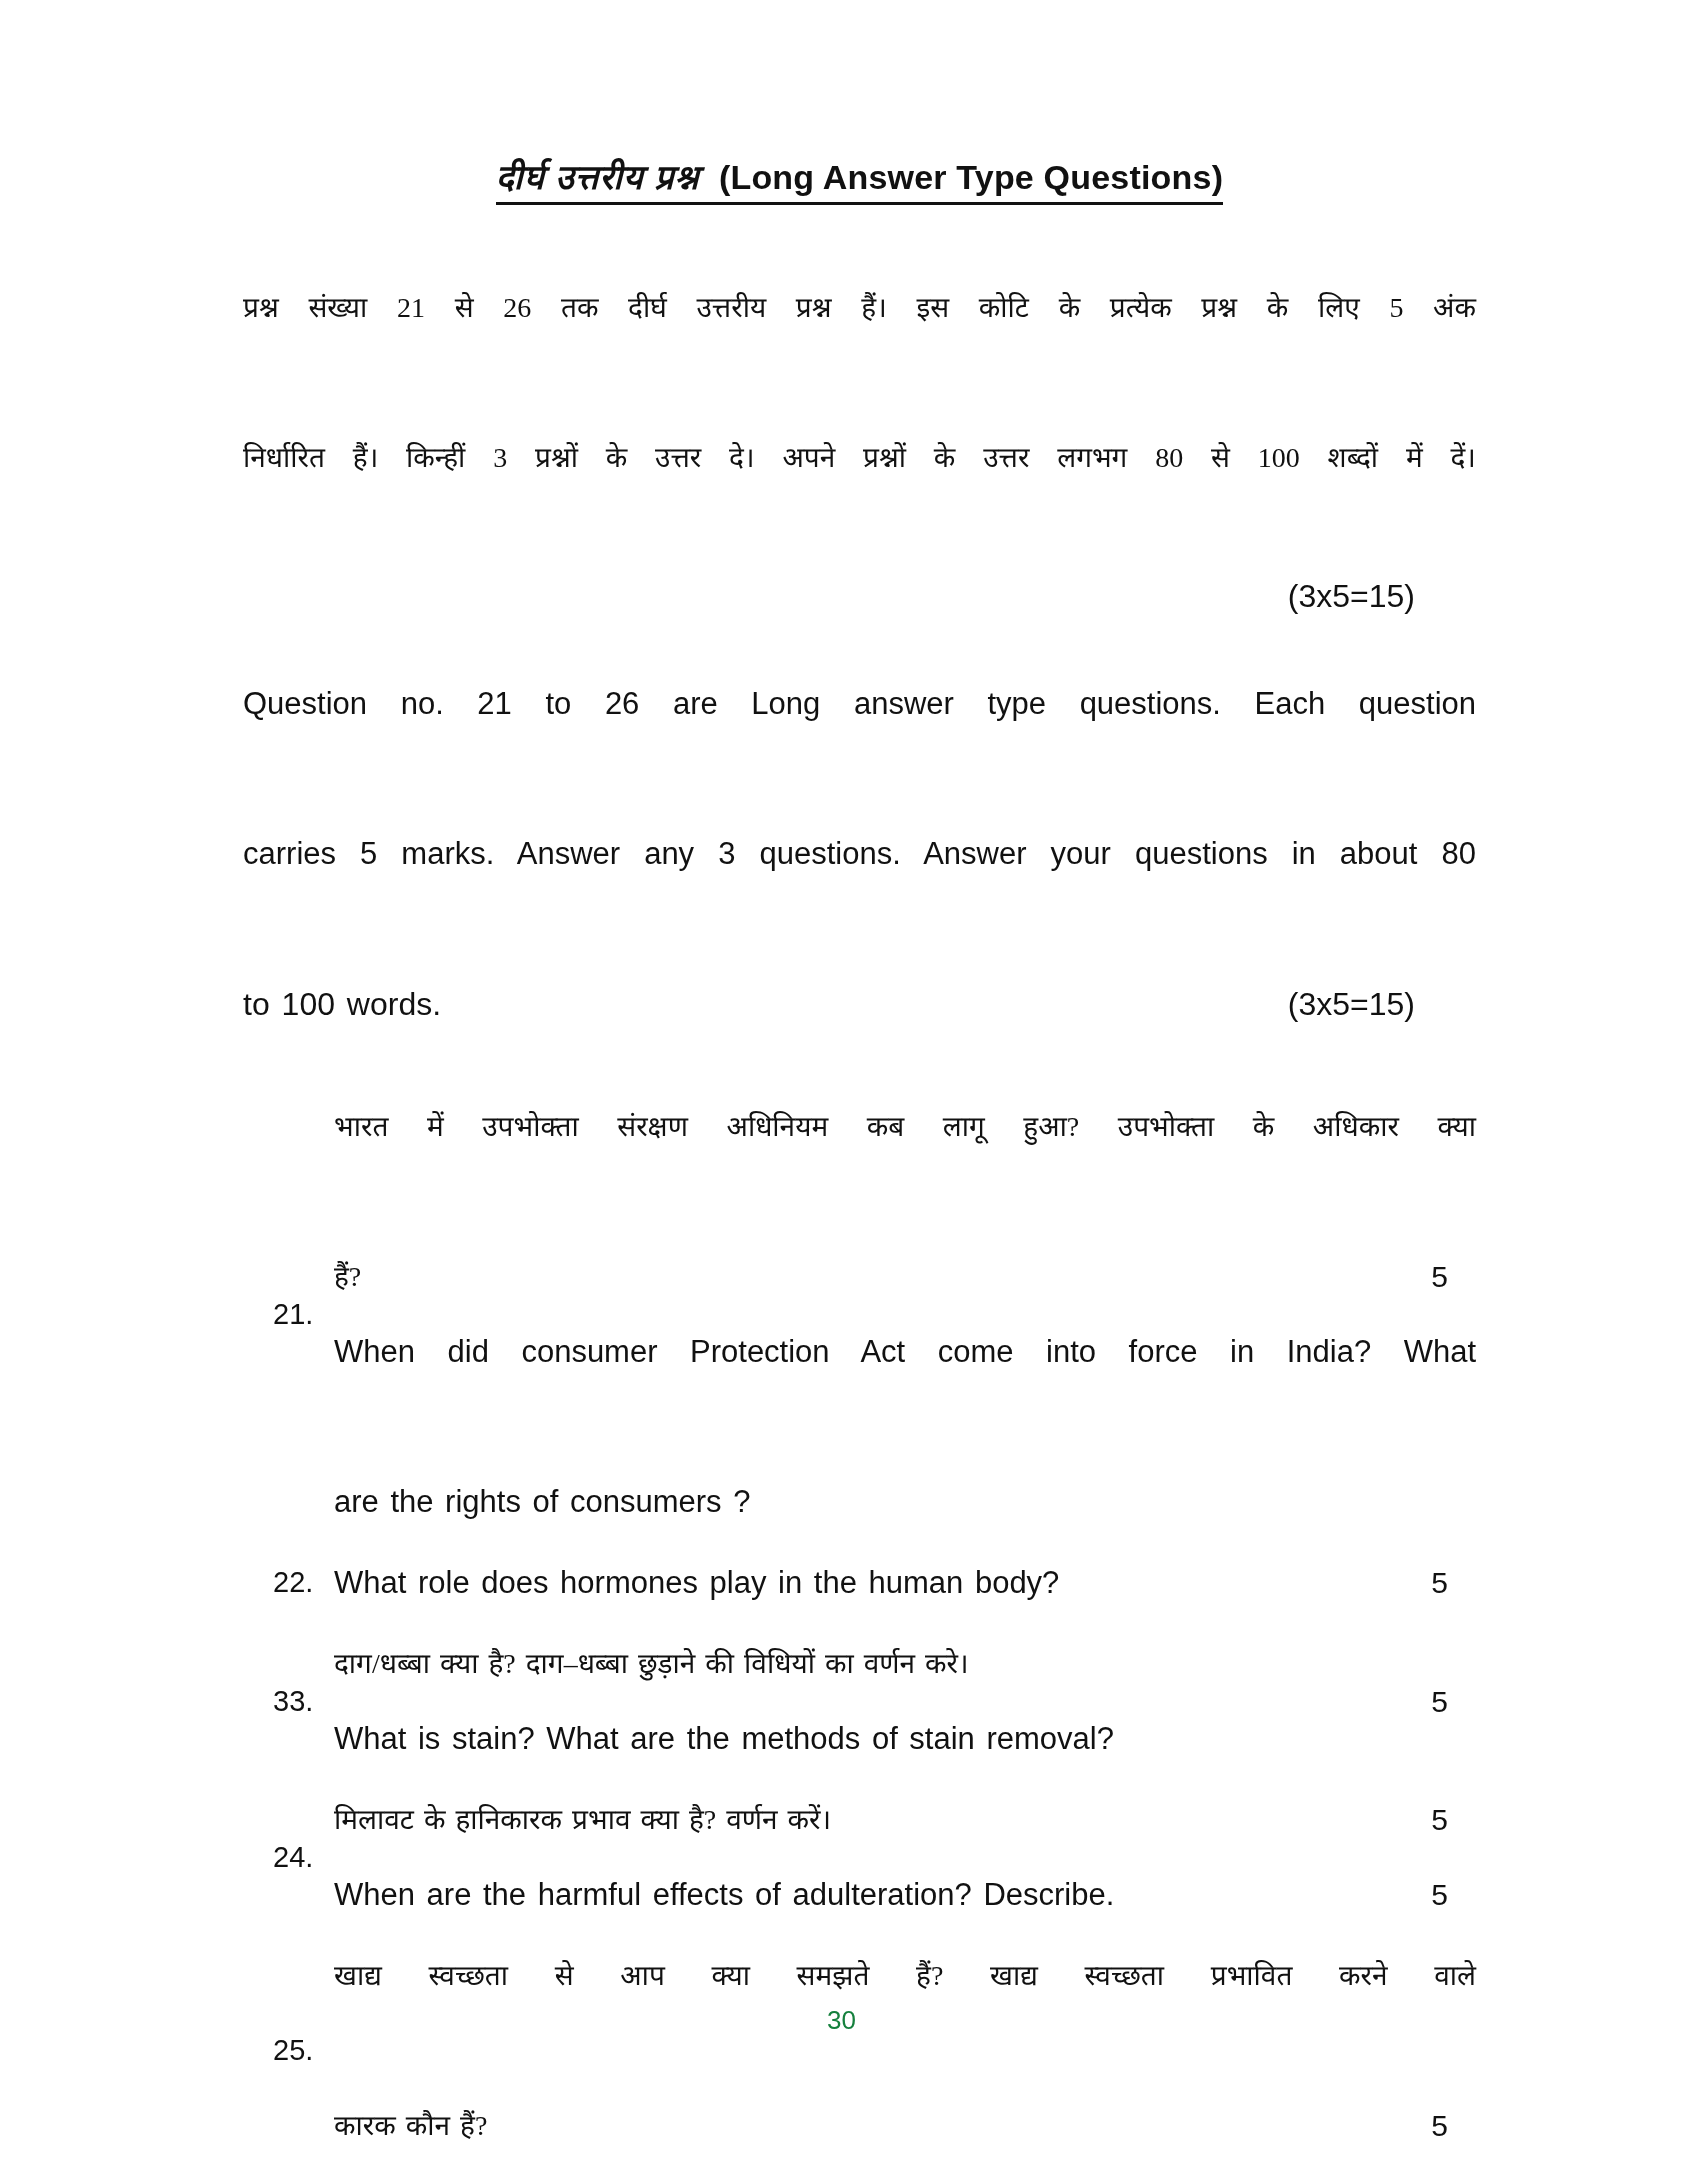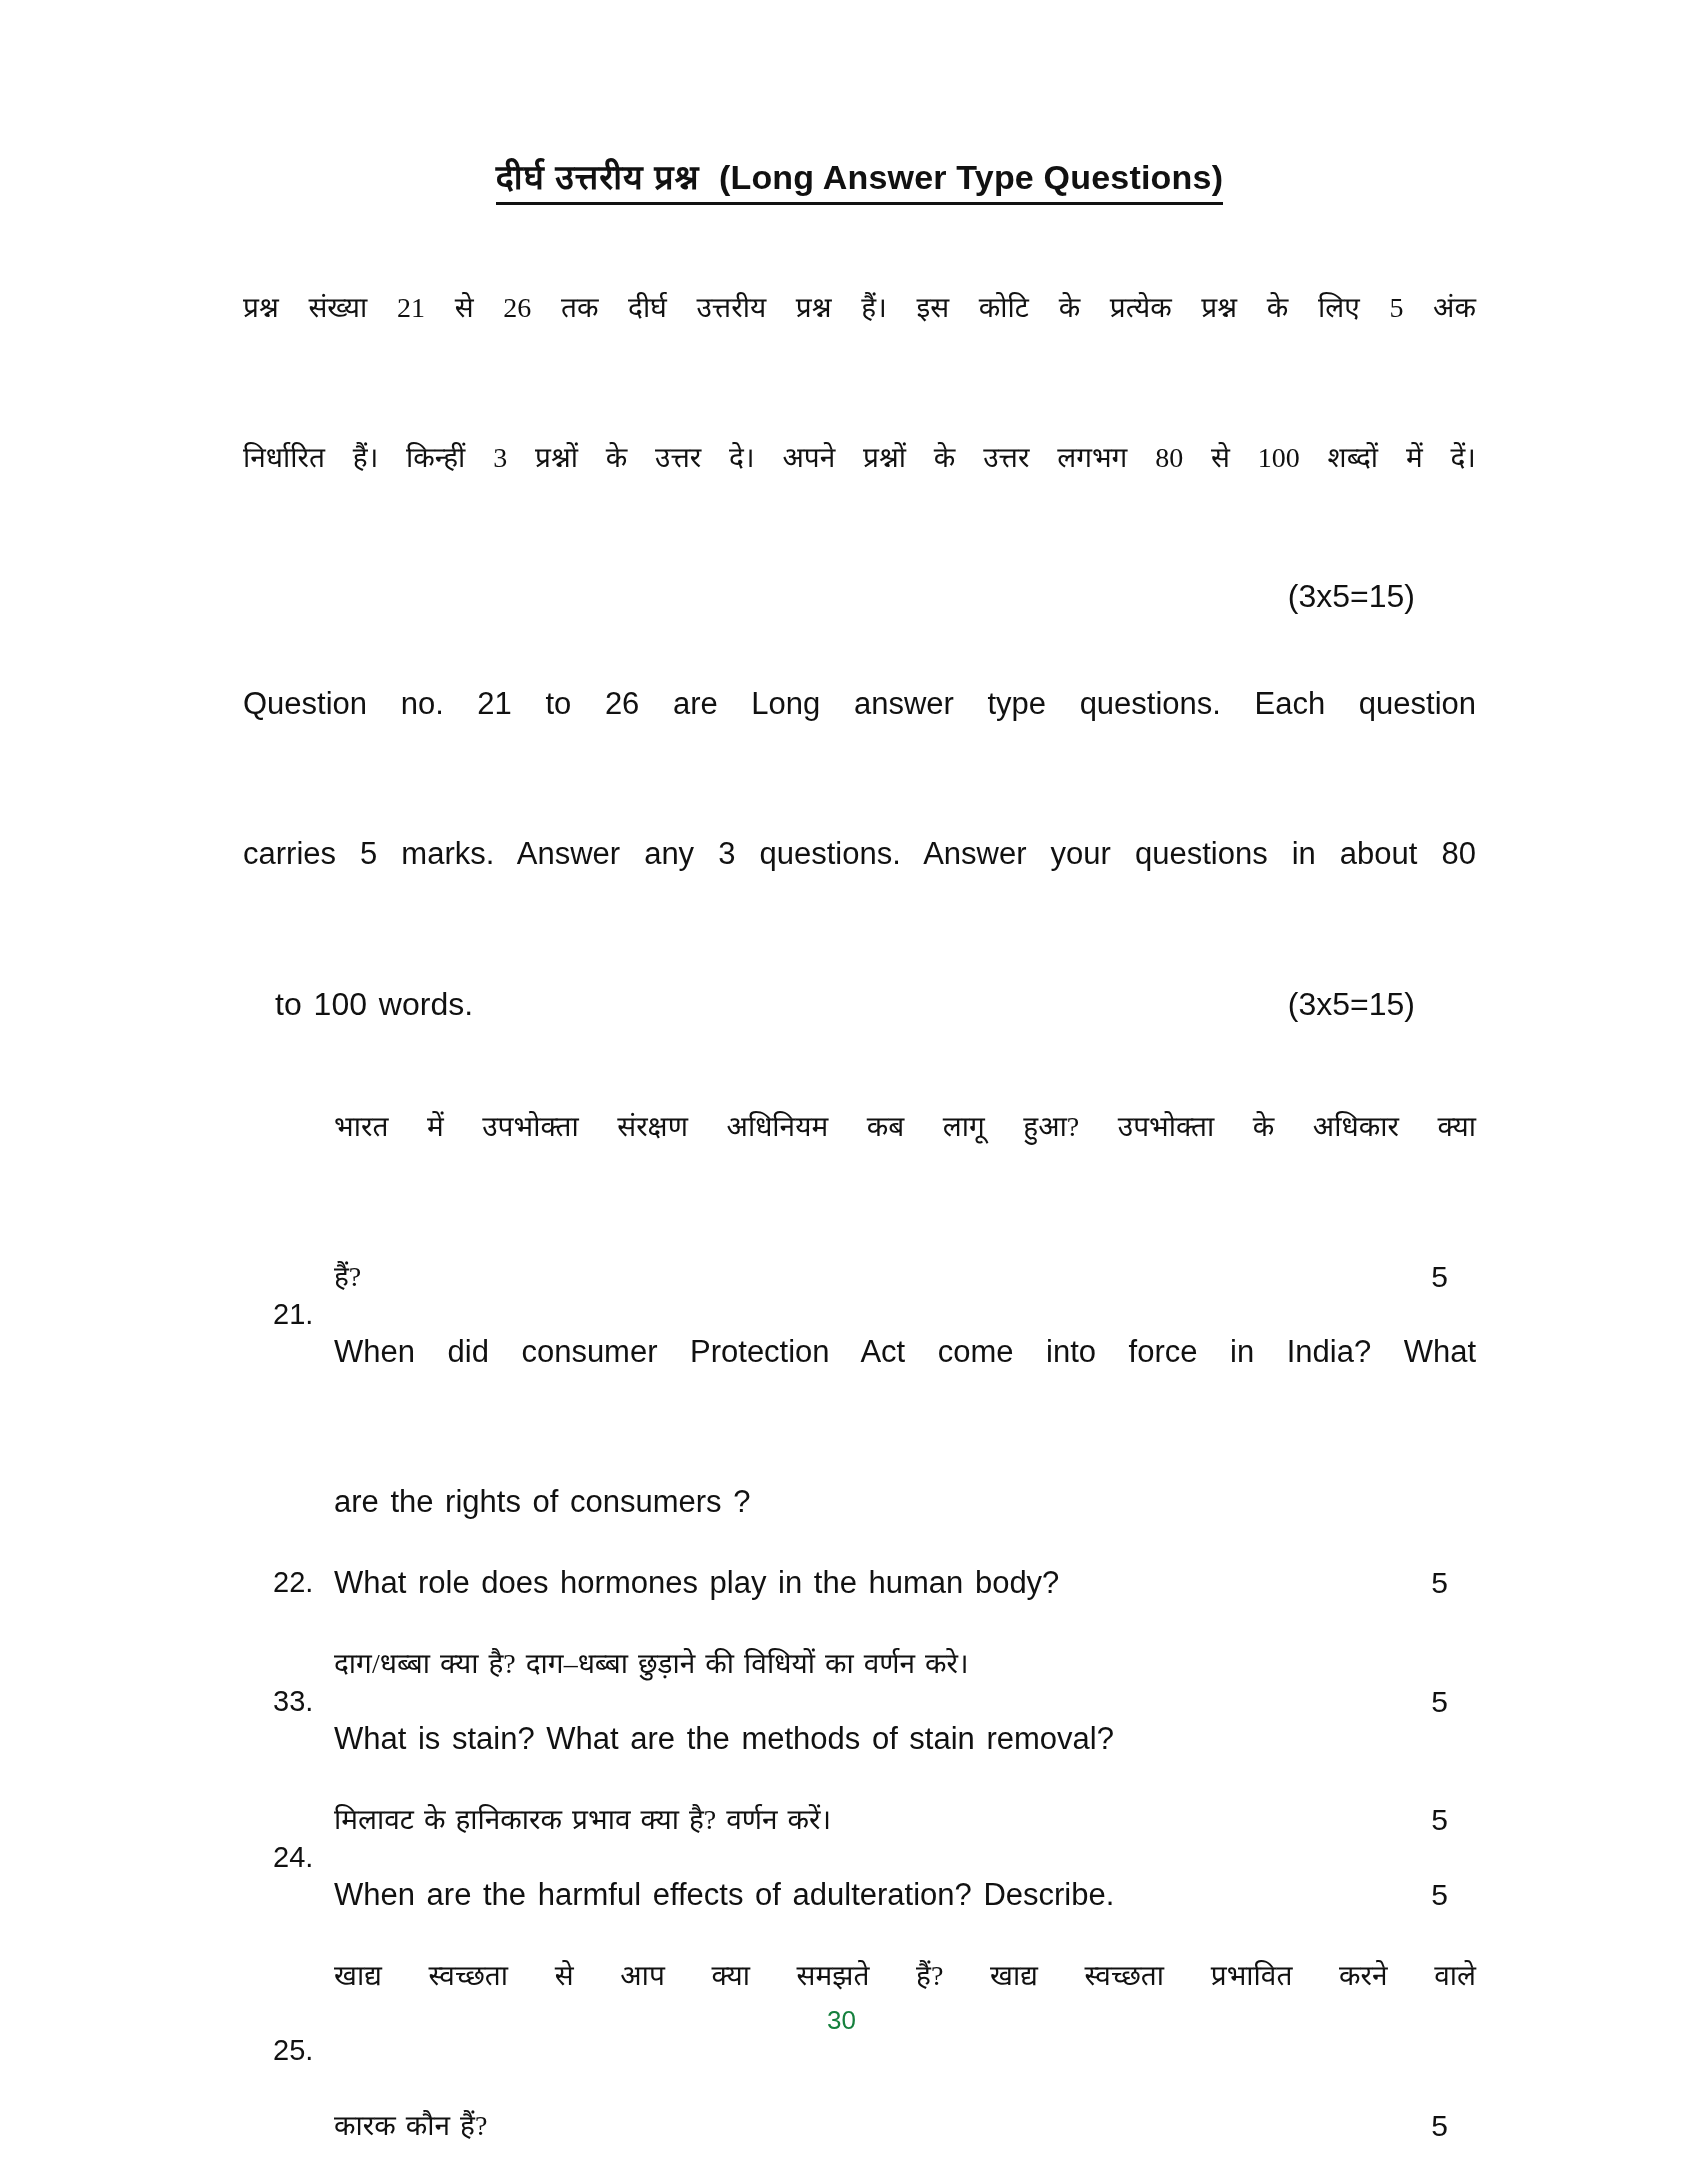--- a/index.html
+++ b/index.html
@@ -39,20 +39,21 @@
     display: block;
   }
   .doc-title .title-inner {
     border-bottom: 3px solid #111111;
     padding-bottom: 3px;
     display: inline-block;
   }
   .title-hi {
     font-family: "Liberation Sans", "DejaVu Sans", sans-serif;
     letter-spacing: 1px;
+    font-style: italic;
   }
 
   
   .instr {
     font-size: 31px;
     line-height: 77px;
     text-align: justify;
     text-justify: inter-word;
     margin: 0;
     word-spacing: 3px;
@@ -72,21 +73,20 @@
     font-size: 32px;
     margin: 8px 0 0 0;
     padding-right: 61px;
   }
   .en-tail {
     display: flex;
     justify-content: space-between;
     align-items: center;
     font-size: 32px;
     line-height: 77px;
-    margin-left: 32px;
   }
   .en-tail .tail-marks {
     padding-right: 61px;
   }
 
   
   .questions {
     margin-top: 46px;
   }
   .q-block {

